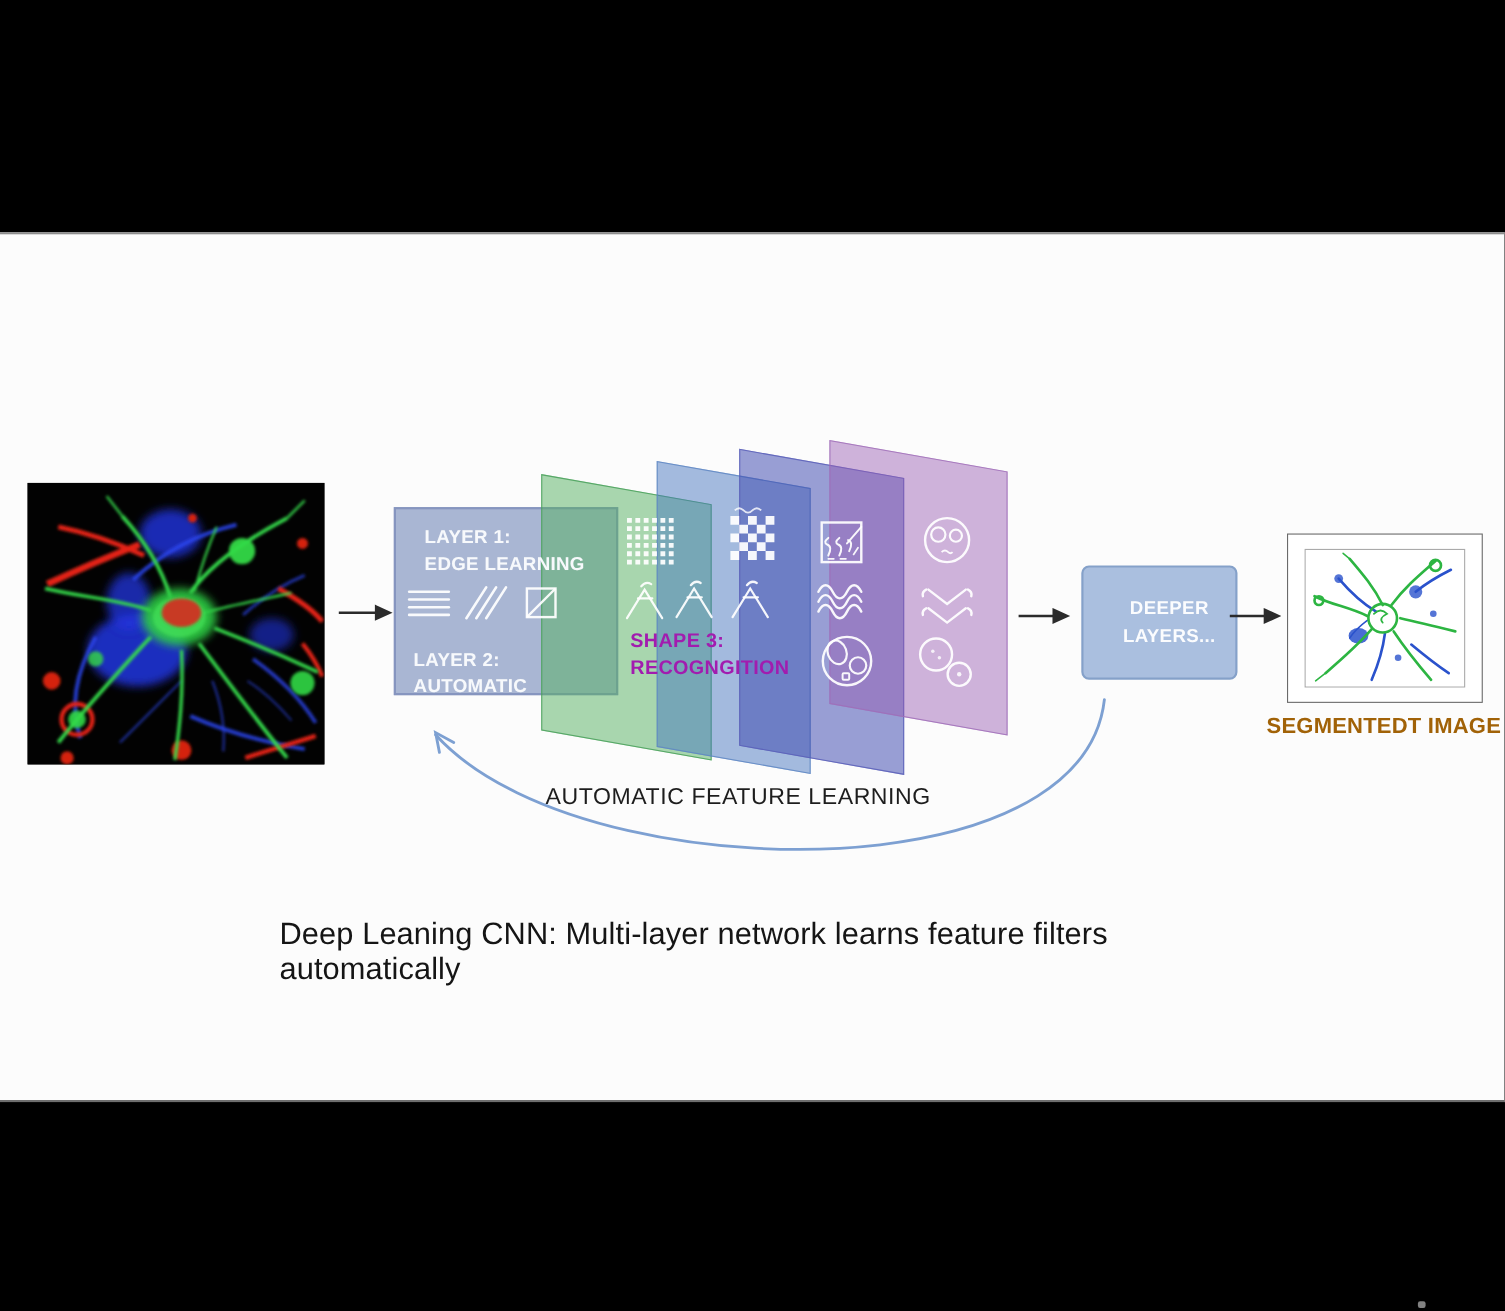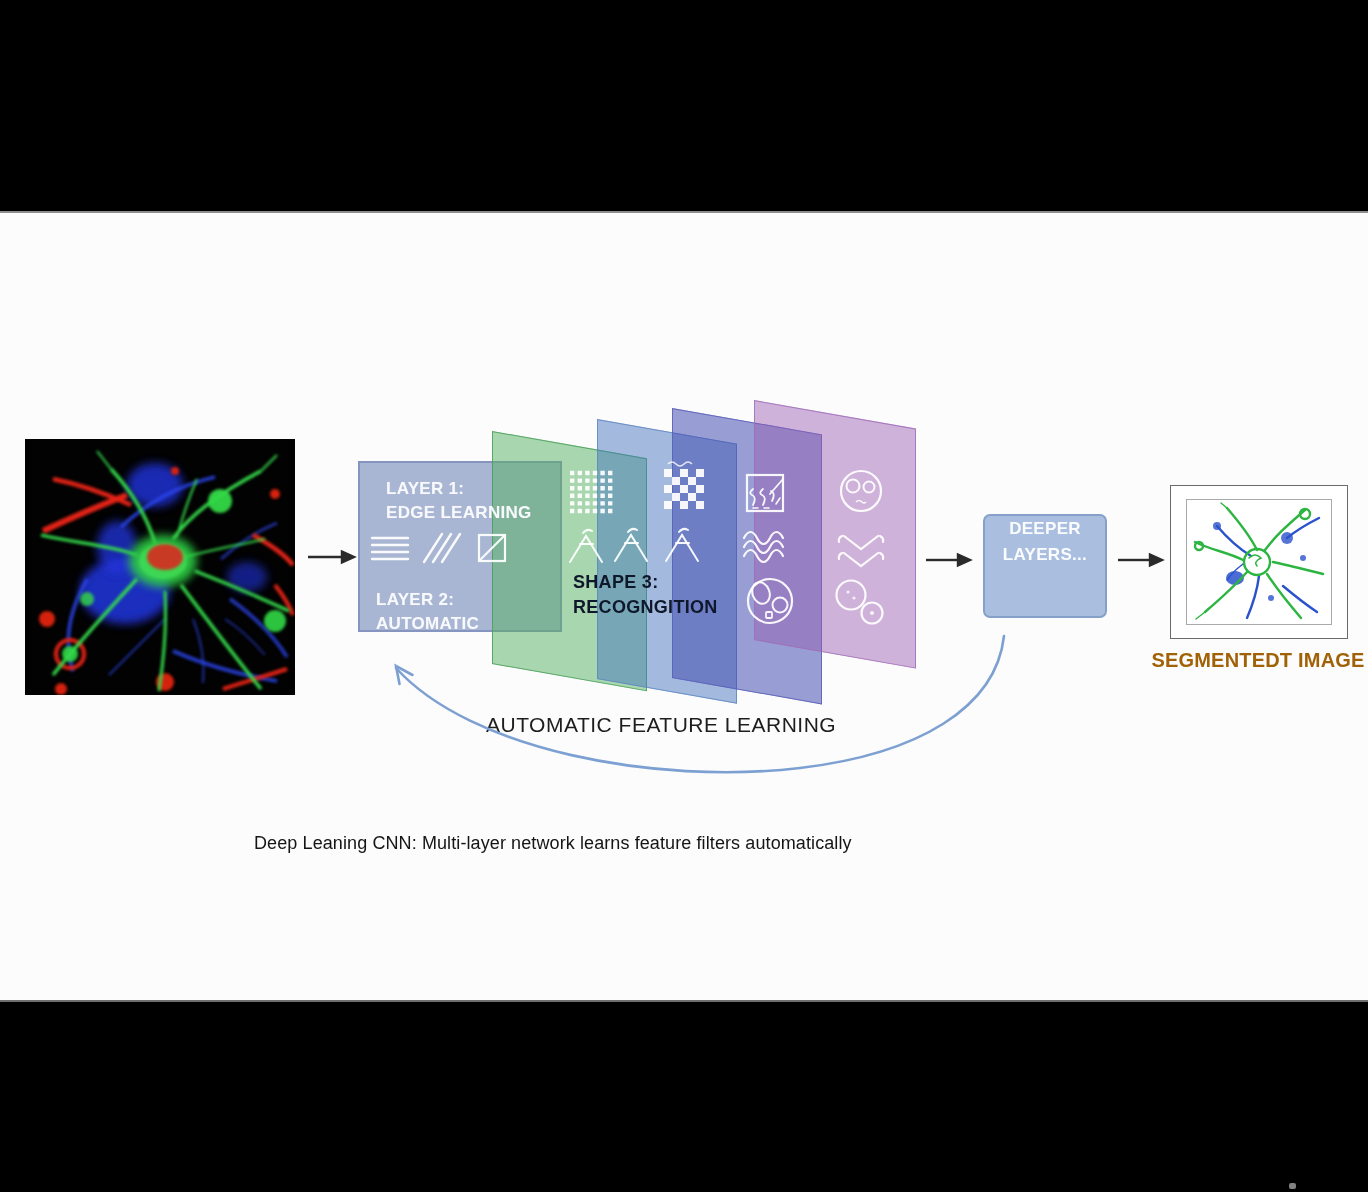--- a/index.html
+++ b/index.html
@@ -15,37 +15,37 @@
   .panel{position:absolute;box-sizing:border-box;}
   .panel.skew{transform:skewY(10deg);transform-origin:left top;}
   .p1{left:358px;top:248px;width:204px;height:171px;background:#a9b6d3;border:2px solid #8695bf;}
   .p2{left:492px;top:218px;width:155px;height:233px;background:rgba(83,175,95,.5);border:1.5px solid rgba(73,160,90,.85);}
   .p3{left:597px;top:206px;width:140px;height:260px;background:rgba(67,115,190,.48);border:1.5px solid rgba(95,135,195,.85);}
   .p4{left:672px;top:195px;width:150px;height:270px;background:rgba(60,70,175,.52);border:1.5px solid rgba(90,95,185,.85);}
   .p5{left:754px;top:187px;width:162px;height:240px;background:rgba(150,88,178,.45);border:1.5px solid rgba(160,110,185,.85);}
   
   .ptext{position:absolute;color:#f7f9fc;font-weight:bold;font-size:17px;line-height:24px;
          letter-spacing:.3px;white-space:pre-line;z-index:6;text-shadow:0 0 1px rgba(255,255,255,.25);}
-  .stext{position:absolute;color:#0f172a;font-weight:bold;font-size:18px;line-height:25px;
+  .stext{position:absolute;color:#a21caf;font-weight:bold;font-size:18px;line-height:25px;
          letter-spacing:.3px;white-space:pre-line;z-index:6;}
   
   .deeper{position:absolute;left:983px;top:301px;width:120px;height:100px;background:#aabfdf;
           border:2px solid #85a1c9;border-radius:7px;display:flex;flex-direction:column;
-          align-items:center;color:#fbfcfe;font-weight:bold;font-size:17px;
-          line-height:26px;letter-spacing:.3px;z-index:6;}
+          align-items:center;justify-content:center;color:#fbfcfe;font-weight:bold;font-size:17px;
+          line-height:26px;letter-spacing:.3px;z-index:6;padding-left:18px;}
   
   .inputimg{position:absolute;left:25px;top:226px;width:270px;height:256px;background:#000;z-index:5;}
   .outbox{position:absolute;left:1170px;top:272px;width:176px;height:152px;background:#fff;
           border:1.5px solid #6a6a6a;z-index:5;}
   .outimg{position:absolute;left:15px;top:13px;width:144px;height:124px;border:1px solid #aaa;background:#fff;}
   .caption-label{position:absolute;color:#a16207;font-weight:bold;z-index:6;text-align:center;}
   .inlabel{left:25px;top:497px;width:270px;font-size:21px;letter-spacing:.2px;}
   .outlabel{left:1148px;top:436px;width:220px;font-size:20px;letter-spacing:.2px;}
-  .afl{position:absolute;left:486px;top:500px;color:#1d1d1d;font-size:21px;letter-spacing:.5px;z-index:6;}
-  .bigcaption{position:absolute;left:254px;top:620px;width:900px;color:#151515;font-size:18px;
+  .afl{position:absolute;left:496px;top:500px;color:#1d1d1d;font-size:21px;letter-spacing:.5px;z-index:6;}
+  .bigcaption{position:absolute;left:254px;top:620px;width:900px;color:#151515;font-size:28px;
               letter-spacing:.1px;z-index:6;}
   svg.overlay{position:absolute;left:0;top:0;width:1368px;height:787px;z-index:7;pointer-events:none;}
 </style>
 </head>
 <body>
 
 <div class="frame">
   <div class="bar top"></div>
 
   <div class="slide">

